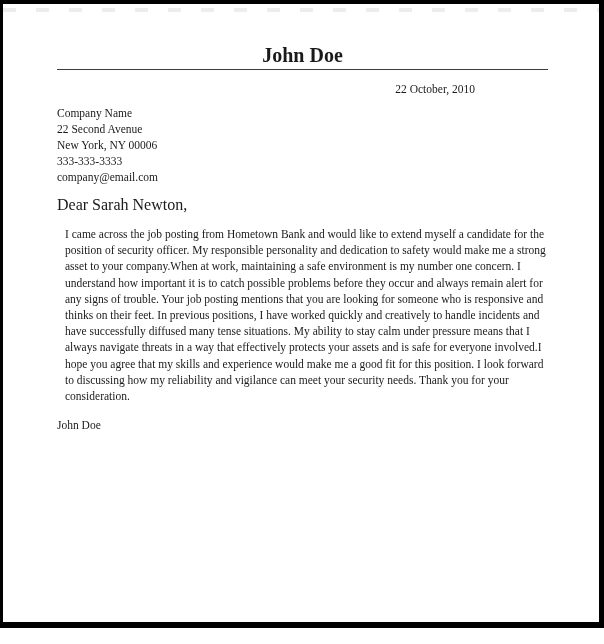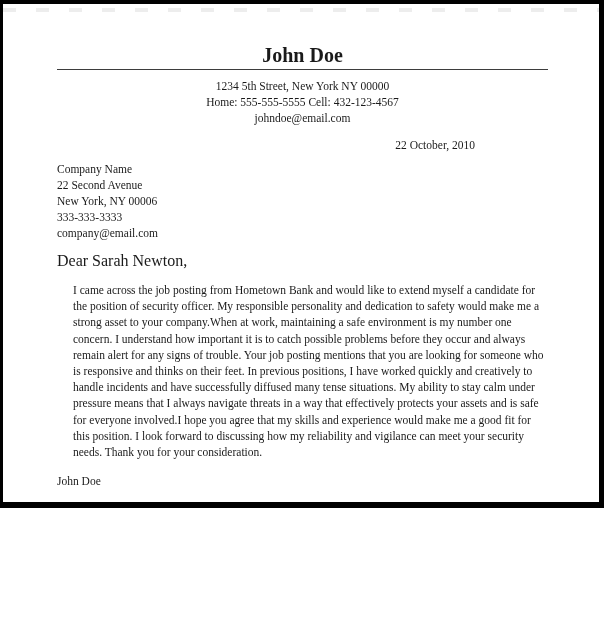--- a/index.html
+++ b/index.html
@@ -4,21 +4,21 @@
 <style>
   html, body {
     margin: 0;
     padding: 0;
     background: #ffffff;
   }
   .page {
     position: relative;
     box-sizing: border-box;
     width: 604px;
-    height: 508px;
+    height: 628px;
     background: #ffffff;
     border-style: solid;
     border-color: #000000;
     border-width: 4px 5px 6px 3px;
     overflow: hidden;
     font-family: "Liberation Serif", "DejaVu Serif", serif;
     color: #1a1a1a;
   }
   .dashes {
     height: 4px;
@@ -62,44 +62,39 @@
     margin-top: 8px;
   }
   .salutation {
     font-size: 16px;
     line-height: 16px;
     margin-top: 12px;
   }
   .body-text {
     font-size: 11.5px;
     line-height: 16.2px;
-    margin: 13px 0 0 16px;
+    margin: 13px 0 0 8px;
     text-align: left;
   }
   .signature {
     font-size: 11.5px;
     line-height: 16px;
     margin-top: 13px;
   }
 </style>
 </head>
 <body>
 
 <div class="page">
   <div class="dashes"></div>
   <div class="content">
 
     <h1 class="sender-name">John Doe</h1>
     <div class="rule"></div>
 
-    <div class="contact">
-      <div>1234 5th Street, New York NY 00000</div>
-      <div>Home: 555-555-5555 Cell: 432-123-4567</div>
-      <div>johndoe@email.com</div>
-    </div>
 
     <div class="date">22 October, 2010</div>
 
     <div class="recipient">
       <div>Company Name</div>
       <div>22 Second Avenue</div>
       <div>New York, NY 00006</div>
       <div>333-333-3333</div>
       <div>company@email.com</div>
     </div>

